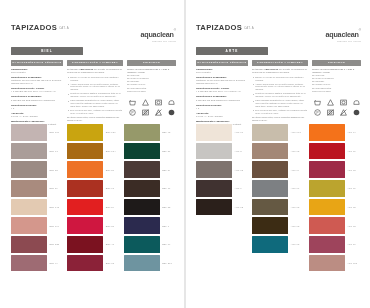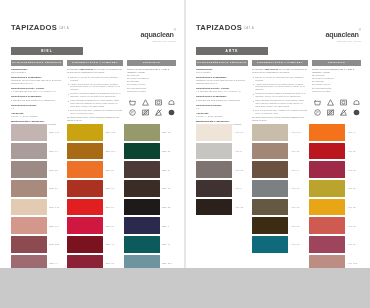--- a/index.html
+++ b/index.html
@@ -1,18 +1,18 @@
 <!DOCTYPE html>
 <html><head>
 <meta charset="utf-8">
 <style>
   html,body{margin:0;padding:0;background:#c9c9c9;}
   body{width:370px;height:308px;overflow:hidden;font-family:"Liberation Sans",sans-serif;}
   .spread{position:relative;width:370px;height:308px;display:flex;gap:0;}
-  .page{position:relative;width:185px;height:268px;background:#ffffff;box-sizing:border-box;
+  .page{position:relative;width:185px;height:308px;background:#ffffff;box-sizing:border-box;
         padding:0;overflow:hidden;}
   .page.left{box-shadow:inset -1px 0 0 #e6e6e6;}
   .page.right{box-shadow:inset 1px 0 0 #e6e6e6;}
   .pg-inner{position:absolute;left:11px;right:9px;top:24px;bottom:14px;}
 
   
   .hdr{display:flex;justify-content:space-between;align-items:flex-start;height:20px;}
   .title-wrap{display:flex;align-items:baseline;gap:2px;}
   .title{font-size:7.6px;font-weight:700;letter-spacing:.3px;color:#3a3a3a;line-height:1;}
   .title-sub{font-size:2.9px;color:#9a9a9a;letter-spacing:.2px;position:relative;top:-1px;}

